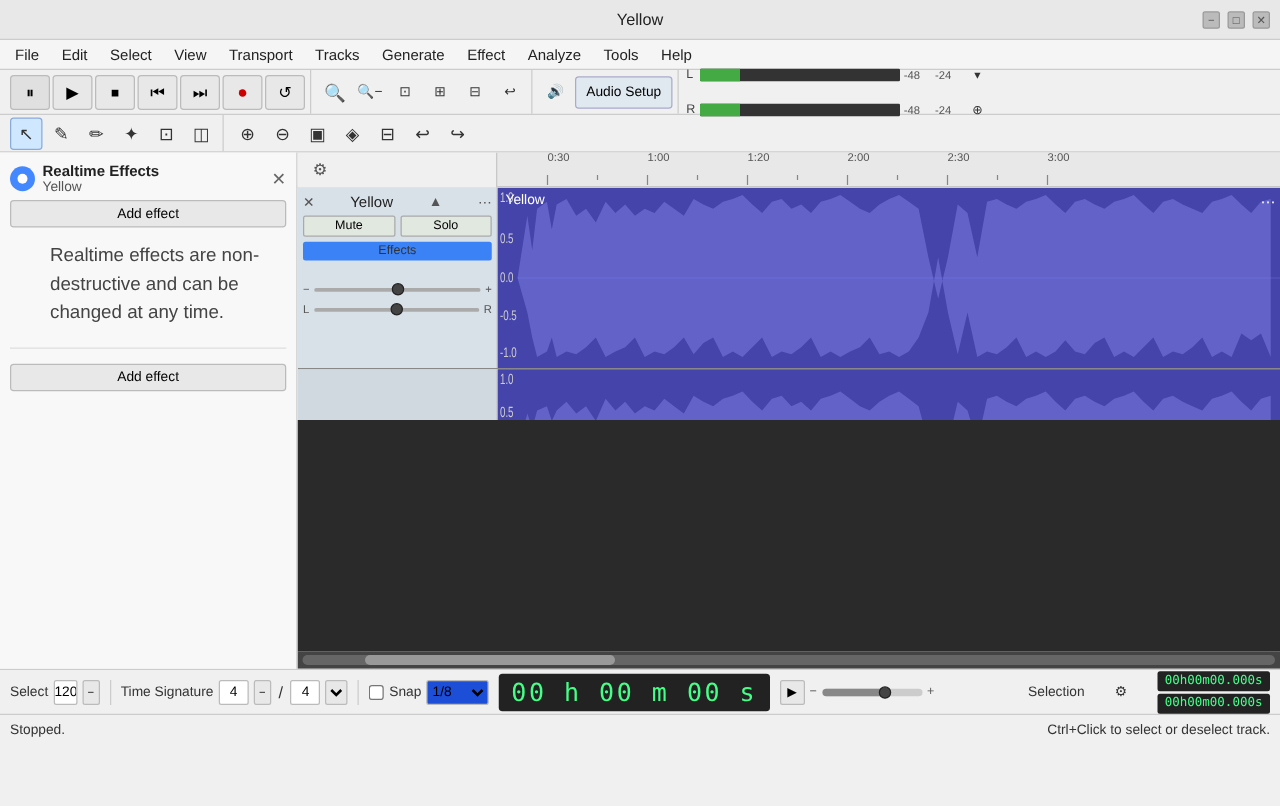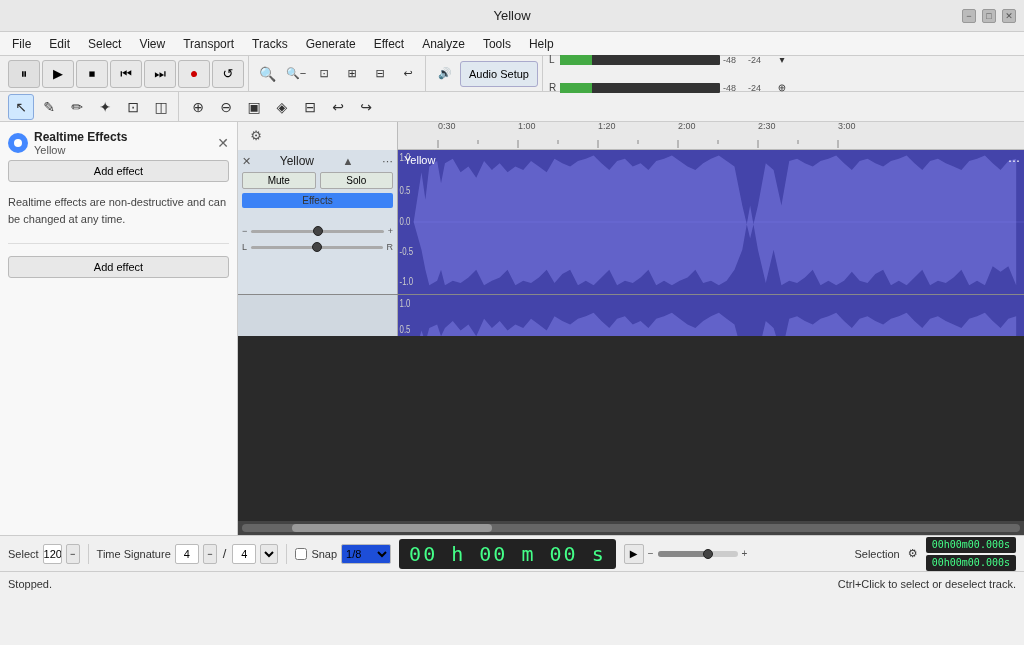--- a/index.html
+++ b/index.html
@@ -225,24 +225,25 @@
       width: 100%;
       padding: 4px;
       background: #e8e8e8;
       border: 1px solid #bbb;
       border-radius: 3px;
       cursor: pointer;
       font-size: 11px;
       text-align: center;
     }
     .effect-description {
-      font-size: 11px;
+      font-size: 15px;
       color: #444;
       line-height: 1.5;
       padding: 4px 0;
+      margin-left: 32px;
     }
     .watch-link {
       color: #cc4400;
       text-decoration: underline;
       cursor: pointer;
       font-size: 11px;
     }
     .divider-line {
       border: none;
       border-top: 1px solid #ddd;
@@ -506,21 +507,21 @@
       letter-spacing: 2px;
       height: 30px;
       display: flex;
       align-items: center;
     }
 
     
     .selection-section {
       display: flex;
       align-items: center;
-      gap: 4px;
+      gap: 20px;
       margin-left: auto;
     }
     .selection-label {
       font-size: 11px;
       color: #333;
     }
     .selection-display {
       background: #222;
       color: #44ff88;
       font-family: monospace;

